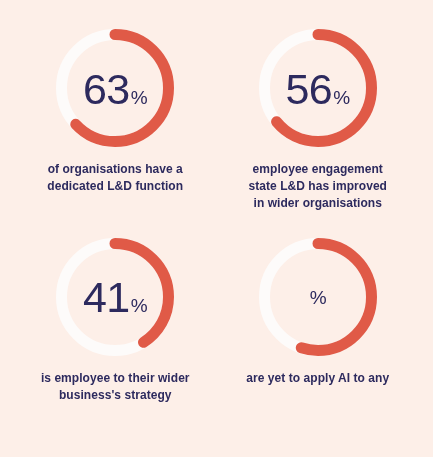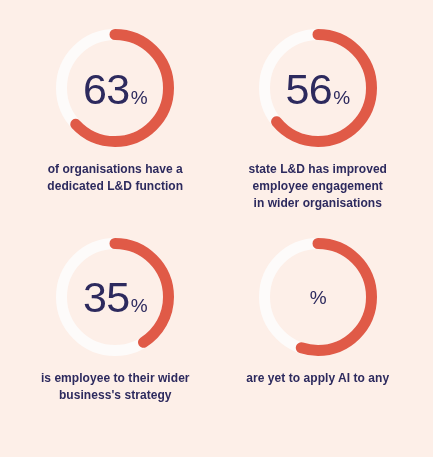--- a/index.html
+++ b/index.html
@@ -127,35 +127,35 @@
         <circle class="donut-arc" cx="62" cy="62" r="53.5" transform="rotate(-90 62 62)" stroke-dasharray="215.13626491782904 121.01414901627882" stroke-dashoffset="0"></circle>
       </svg>
       <div class="donut-center">
         <div class="value-wrap">
           <span class="value-number">56</span>
           <span class="value-percent">%</span>
         </div>
       </div>
     </div>
     <div class="caption">
+      <span class="caption-line">employee engagement</span>
       <span class="caption-line">state L&amp;D has improved</span>
-      <span class="caption-line">employee engagement</span>
       <span class="caption-line">in wider organisations</span>
     </div>
   </div>
 
   <div class="stat-card">
     <div class="donut">
       <svg viewBox="0 0 124 124">
         <circle class="donut-track" cx="62" cy="62" r="53.5"></circle>
         <circle class="donut-arc" cx="62" cy="62" r="53.5" transform="rotate(-90 62 62)" stroke-dasharray="137.8216697129842 198.32874422112366" stroke-dashoffset="0"></circle>
       </svg>
       <div class="donut-center">
         <div class="value-wrap">
-          <span class="value-number">35</span>
+          <span class="value-number">41</span>
           <span class="value-percent">%</span>
         </div>
       </div>
     </div>
     <div class="caption">
       <span class="caption-line">is employee to their wider</span>
       <span class="caption-line">business's strategy</span>
     </div>
   </div>
 

